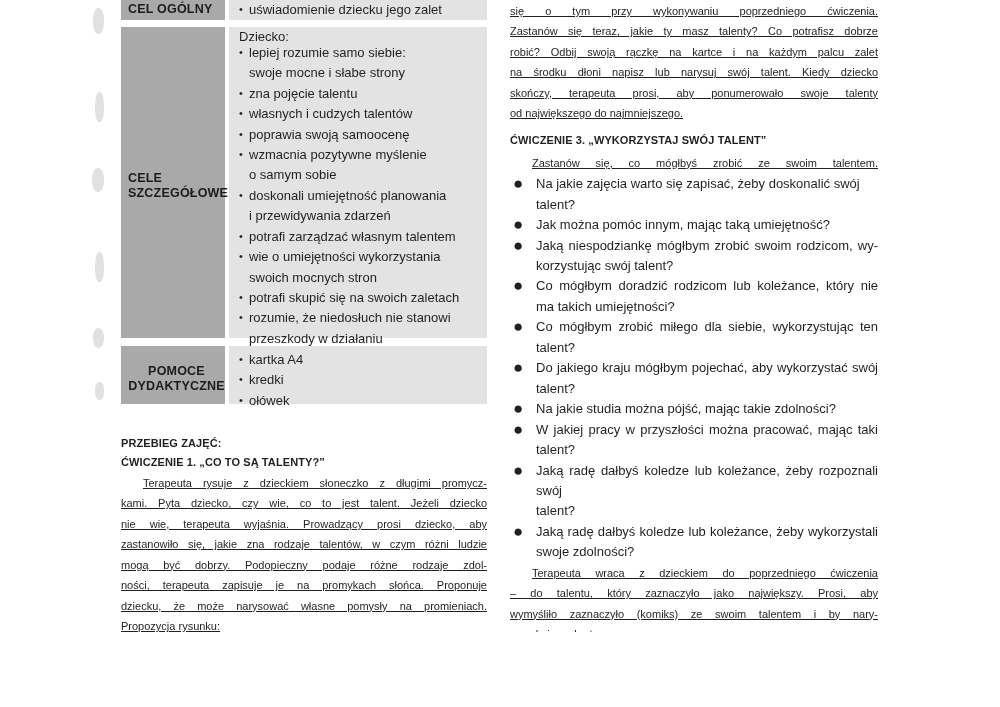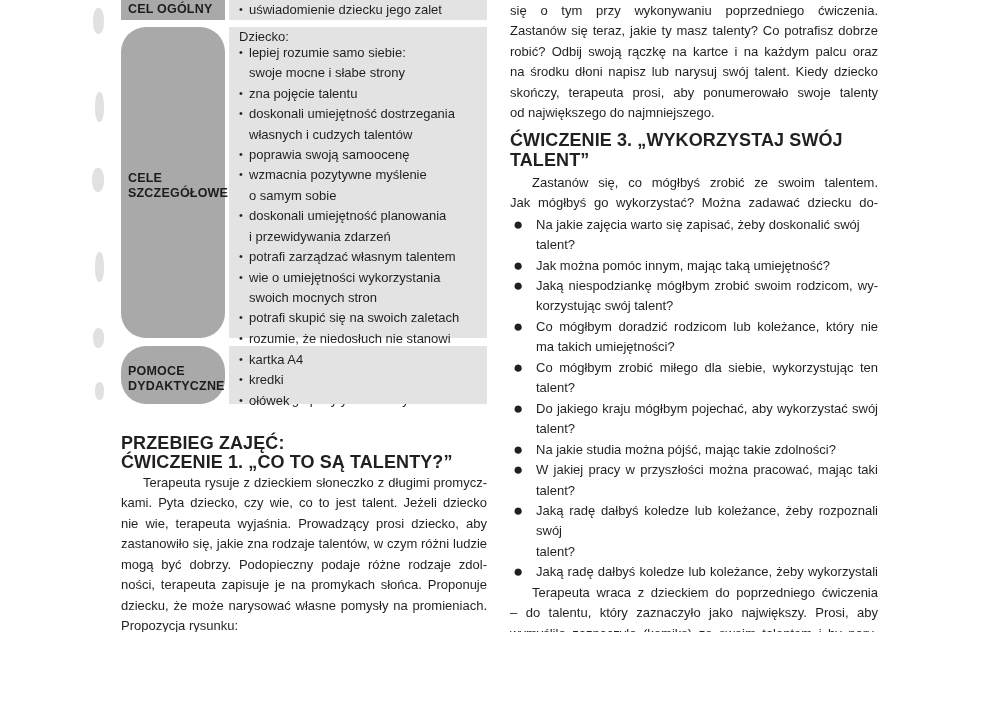--- a/index.html
+++ b/index.html
@@ -20,43 +20,43 @@
   .table{position:absolute;left:121px;top:0;width:366px;}
   .trow{display:flex;}
   .r1{height:20px;margin-bottom:7px;}
   .r2{height:311px;margin-bottom:8px;}
   .r3{height:58px;}
   .tlabel{
     width:104px;flex:0 0 104px;background:#a9a9a9;margin-right:4px;
     font-size:12.5px;font-weight:bold;letter-spacing:.2px;line-height:15px;
     padding:2px 0 0 7px;box-sizing:border-box;color:#1c1c1c;
   }
-  .vcenter{display:flex;flex-direction:column;justify-content:center;padding-top:7px;border-radius:25px;}
+  .vcenter{display:flex;flex-direction:column;justify-content:center;padding-top:7px;}
   .tcontent{
     flex:1;background:#e3e3e3;font-size:13px;line-height:15.8px;
     padding:2px 6px 0 10px;box-sizing:border-box;
   }
   .r2 .tcontent{}
   .r3 .tcontent{padding-top:6px;}
   .tintro{line-height:15.8px;}
   .tbullets .bitem{display:flex;align-items:flex-start;}
   .tbullets .bdot{flex:0 0 10px;font-size:11px;line-height:15.8px;}
   .tbullets .btext{flex:1;}
 
   
   .leftcol{position:absolute;left:121px;top:434px;width:366px;}
   .rightcol{position:absolute;left:510px;top:1px;width:368px;}
   .tline{min-height:20.45px;}
   .just{text-align:justify;text-align-last:justify;}
   .ind{text-indent:22px;}
-  .h-bold{font-size:18px;font-weight:bold;line-height:19px;letter-spacing:.1px;}
+  .h-bold{font-size:11px;font-weight:bold;line-height:19px;letter-spacing:.1px;}
   .mt-head{margin-top:6px;line-height:20px;}
   .mt-para{margin-top:3px;}
   .mt-para3{}
-  .para{font-size:13px;line-height:20.45px;}
+  .para{font-size:11px;line-height:20.45px;text-decoration:underline;}
 
   
   .qbullets{margin-top:1px;font-size:13px;line-height:20.45px;}
   .qbullets .bitem{display:flex;align-items:flex-start;}
   .qbullets .bdot{flex:0 0 26px;font-size:17px;line-height:20.45px;padding-left:3px;box-sizing:border-box;}
   .qbullets .btext{flex:1;}
 
   
   .sun-label{position:absolute;top:670px;font-size:21px;font-weight:bold;letter-spacing:-.2px;white-space:nowrap;color:#0369a1;}
   .sl-left{left:186px;}
@@ -103,21 +103,20 @@
             </div>
             <div class="bitem">
               <span class="bdot">•</span>
               <div class="btext">
                 <div class="tline">zna pojęcie talentu</div>
               </div>
             </div>
             <div class="bitem">
               <span class="bdot">•</span>
               <div class="btext">
-                <div class="tline">doskonali umiejętność dostrzegania</div>
                 <div class="tline">własnych i cudzych talentów</div>
               </div>
             </div>
             <div class="bitem">
               <span class="bdot">•</span>
               <div class="btext">
                 <div class="tline">poprawia swoją samoocenę</div>
               </div>
             </div>
             <div class="bitem">
@@ -169,21 +168,21 @@
             <div class="bitem">
               <span class="bdot">•</span>
               <div class="btext">
                 <div class="tline">dostrzega pozytywne cechy w swoim</div>
               </div>
             </div>
           </div>
       </div>
     </div>
     <div class="trow r3">
-      <div class="tlabel vcenter" style="padding-top:0 0 0 7px;">POMOCE DYDAKTYCZNE</div>
+      <div class="tlabel vcenter" style="padding-top:0 0 0 7px;text-align:center;">POMOCE DYDAKTYCZNE</div>
       <div class="tcontent">
         <div class="tbullets">
             <div class="bitem">
               <span class="bdot">•</span>
               <div class="btext">
                 <div class="tline">kartka A4</div>
               </div>
             </div>
             <div class="bitem">
               <span class="bdot">•</span>
@@ -214,29 +213,28 @@
         <div class="tline just">ności, terapeuta zapisuje je na promykach słońca. Proponuje</div>
         <div class="tline just">dziecku, że może narysować własne pomysły na promieniach.</div>
         <div class="tline">Propozycja rysunku:</div>
       </div>
   </div>
 
   <div class="rightcol">
     <div class="para">
         <div class="tline just">się o tym przy wykonywaniu poprzedniego ćwiczenia.</div>
         <div class="tline just">Zastanów się teraz, jakie ty masz talenty? Co potrafisz dobrze</div>
-        <div class="tline just">robić? Odbij swoją rączkę na kartce i na każdym palcu oraz</div>
+        <div class="tline just">robić? Odbij swoją rączkę na kartce i na każdym palcu zalet</div>
         <div class="tline just">na środku dłoni napisz lub narysuj swój talent. Kiedy dziecko</div>
         <div class="tline just">skończy, terapeuta prosi, aby ponumerowało swoje talenty</div>
         <div class="tline">od największego do najmniejszego.</div>
       </div>
     <div class="h-bold mt-head">ĆWICZENIE 3. „WYKORZYSTAJ SWÓJ TALENT”</div>
     <div class="para mt-para">
         <div class="tline just ind">Zastanów się, co mógłbyś zrobić ze swoim talentem.</div>
-        <div class="tline just">Jak mógłbyś go wykorzystać? Można zadawać dziecku do-</div>
       </div>
     <div class="qbullets">
         <div class="bitem">
           <span class="bdot">●</span>
           <div class="btext">
             <div class="tline">Na jakie zajęcia warto się zapisać, żeby doskonalić swój talent?</div>
           </div>
         </div>
         <div class="bitem">
           <span class="bdot">●</span>
@@ -289,20 +287,21 @@
           <span class="bdot">●</span>
           <div class="btext">
             <div class="tline just">Jaką radę dałbyś koledze lub koleżance, żeby rozpoznali swój</div>
             <div class="tline">talent?</div>
           </div>
         </div>
         <div class="bitem">
           <span class="bdot">●</span>
           <div class="btext">
             <div class="tline just">Jaką radę dałbyś koledze lub koleżance, żeby wykorzystali</div>
+            <div class="tline">swoje zdolności?</div>
           </div>
         </div>
       </div>
     <div class="para mt-para3">
         <div class="tline just ind">Terapeuta wraca z dzieckiem do poprzedniego ćwiczenia</div>
         <div class="tline just">– do talentu, który zaznaczyło jako największy. Prosi, aby</div>
         <div class="tline just">wymyśliło zaznaczyło (komiks) ze swoim talentem i by nary-</div>
         <div class="tline">sowało ją na kartce.</div>
       </div>
   </div>

